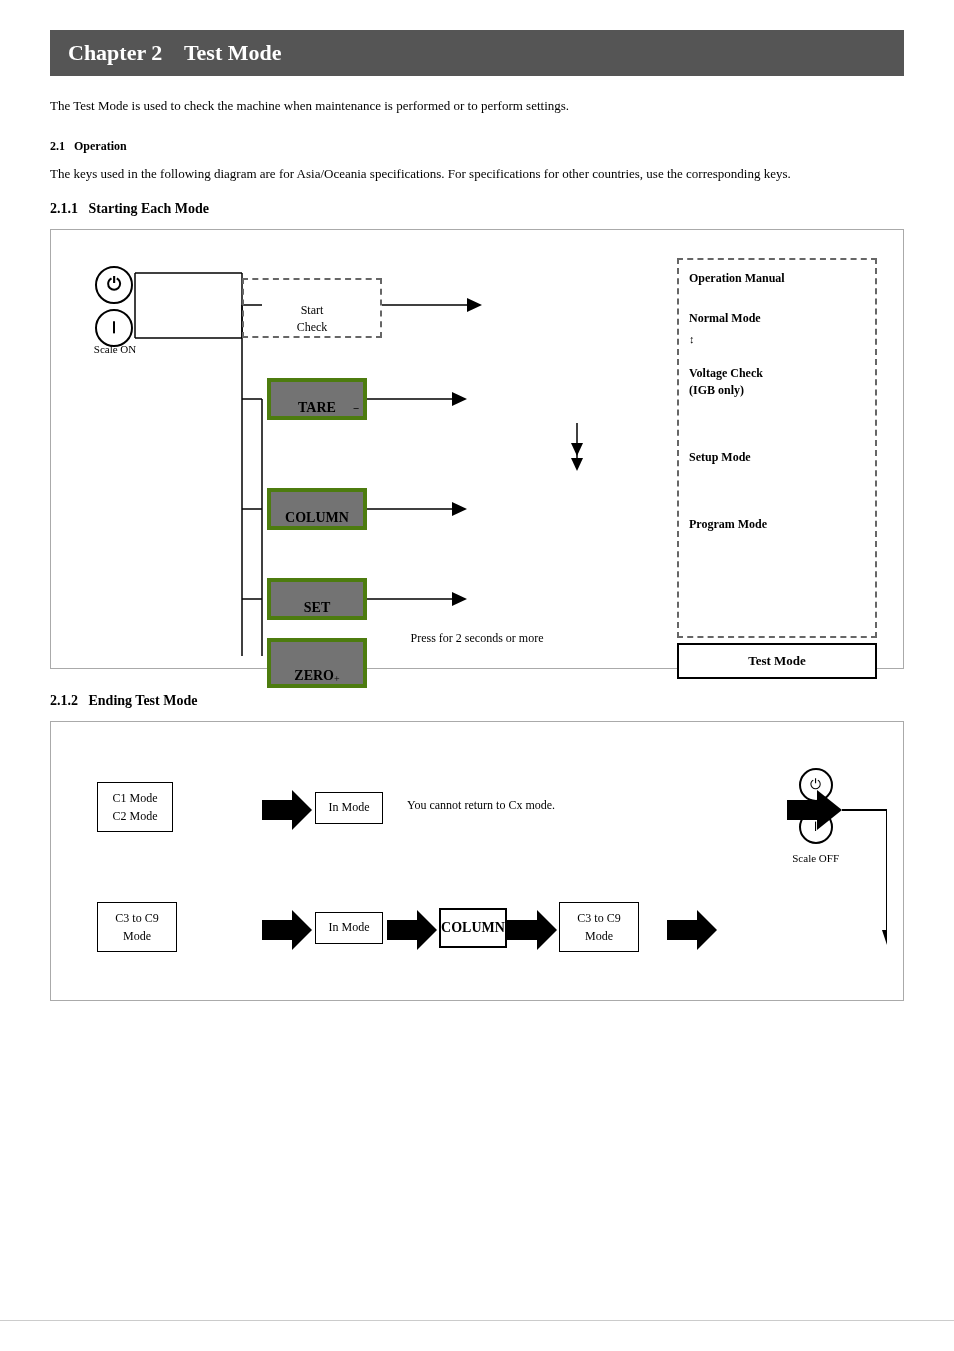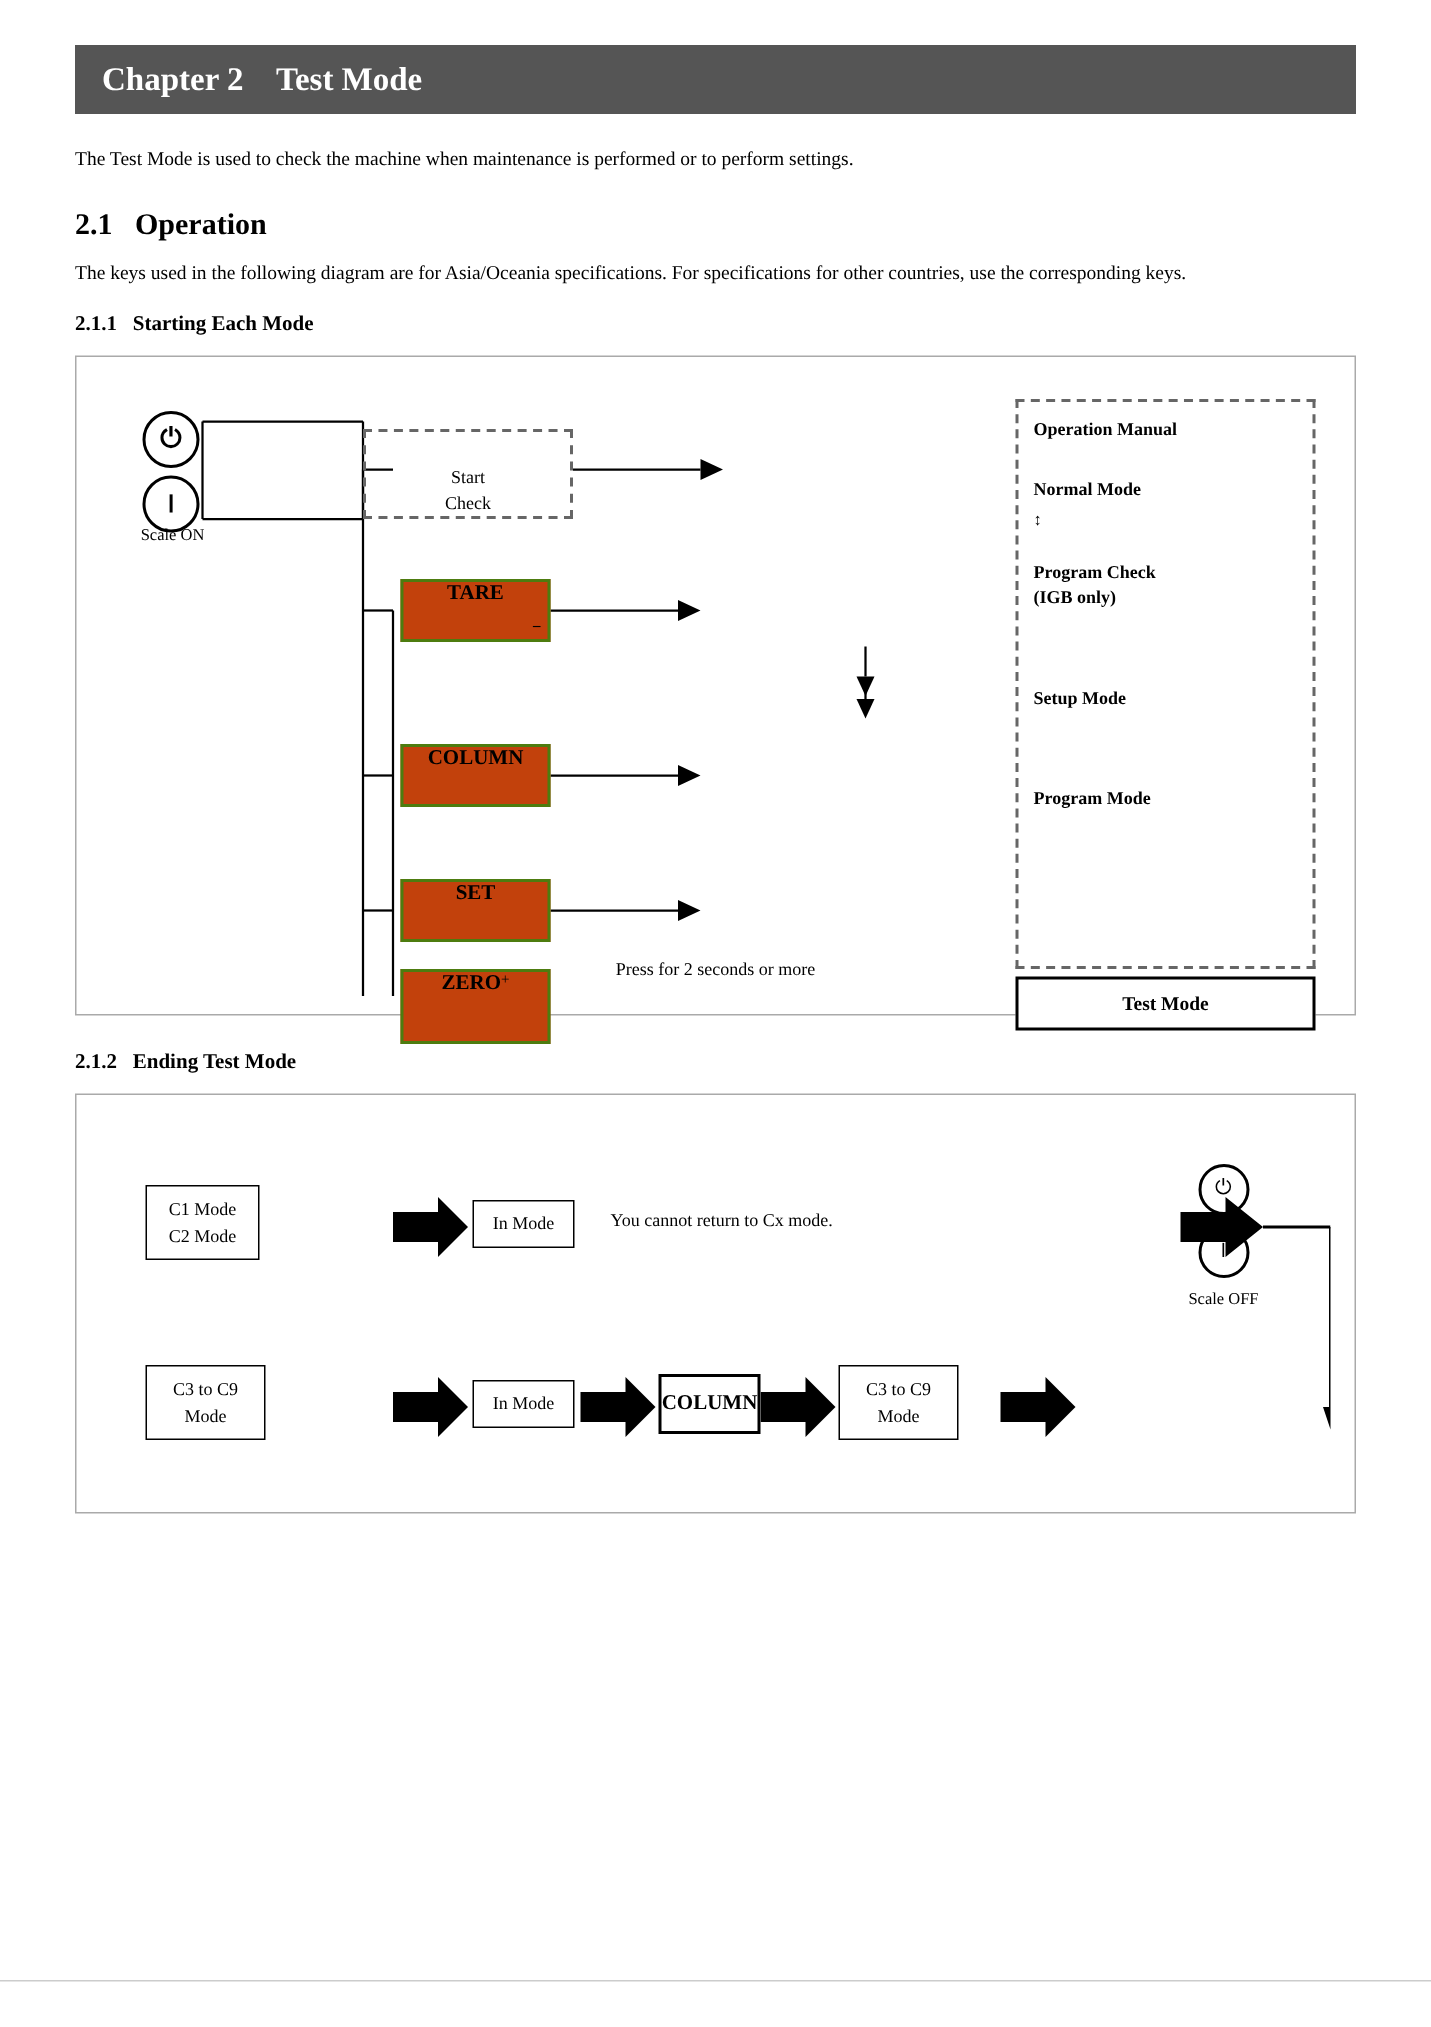--- a/index.html
+++ b/index.html
@@ -39,21 +39,21 @@
 
     
     .intro-text {
       margin-bottom: 22px;
       font-size: 13px;
       line-height: 1.6;
     }
 
     
     .section-heading {
-      font-size: 20px;
+      font-size: 12px;
       font-weight: bold;
       margin-bottom: 10px;
       margin-top: 4px;
     }
     .subsection-heading {
       font-size: 14px;
       font-weight: bold;
       margin-bottom: 12px;
       margin-top: 4px;
     }
@@ -92,27 +92,27 @@
       align-items: center;
       justify-content: center;
       font-size: 16px;
       font-weight: bold;
       background: #fff;
     }
 
     
     .key-box {
       position: absolute;
-      border: 2px solid #4d7c0f;
-      background: #c2410c;
+      border: 4px solid #4d7c0f;
+      background: #737373;
       text-align: center;
       font-size: 14px;
       font-weight: bold;
       display: flex;
-      align-items: flex-start;
+      align-items: flex-end;
       justify-content: center;
     }
 
     .key-tare {
       left: 200px;
       top: 130px;
       width: 100px;
       height: 42px;
     }
     .key-column {
@@ -355,21 +355,21 @@
       <div class="key-box key-zero">
         <div>ZERO</div>
         <div class="key-zero-plus">+</div>
       </div>
 
       <div class="right-panel">
         <div class="right-panel-item">Operation Manual</div>
         <div class="right-panel-item" style="margin-top:24px;">Normal Mode</div>
         <div style="margin-top:4px;margin-bottom:4px;font-size:11px;">↕</div>
         <div class="right-panel-item" style="margin-top:20px;">
-          <span>Program Check</span><br>
+          <span>Voltage Check</span><br>
           <span>(IGB only)</span>
         </div>
         <div class="right-panel-item" style="margin-top:50px;">Setup Mode</div>
         <div class="right-panel-item" style="margin-top:50px;">Program Mode</div>
       </div>
 
       <div class="test-mode-box">
         <span>Test Mode</span>
       </div>
 

